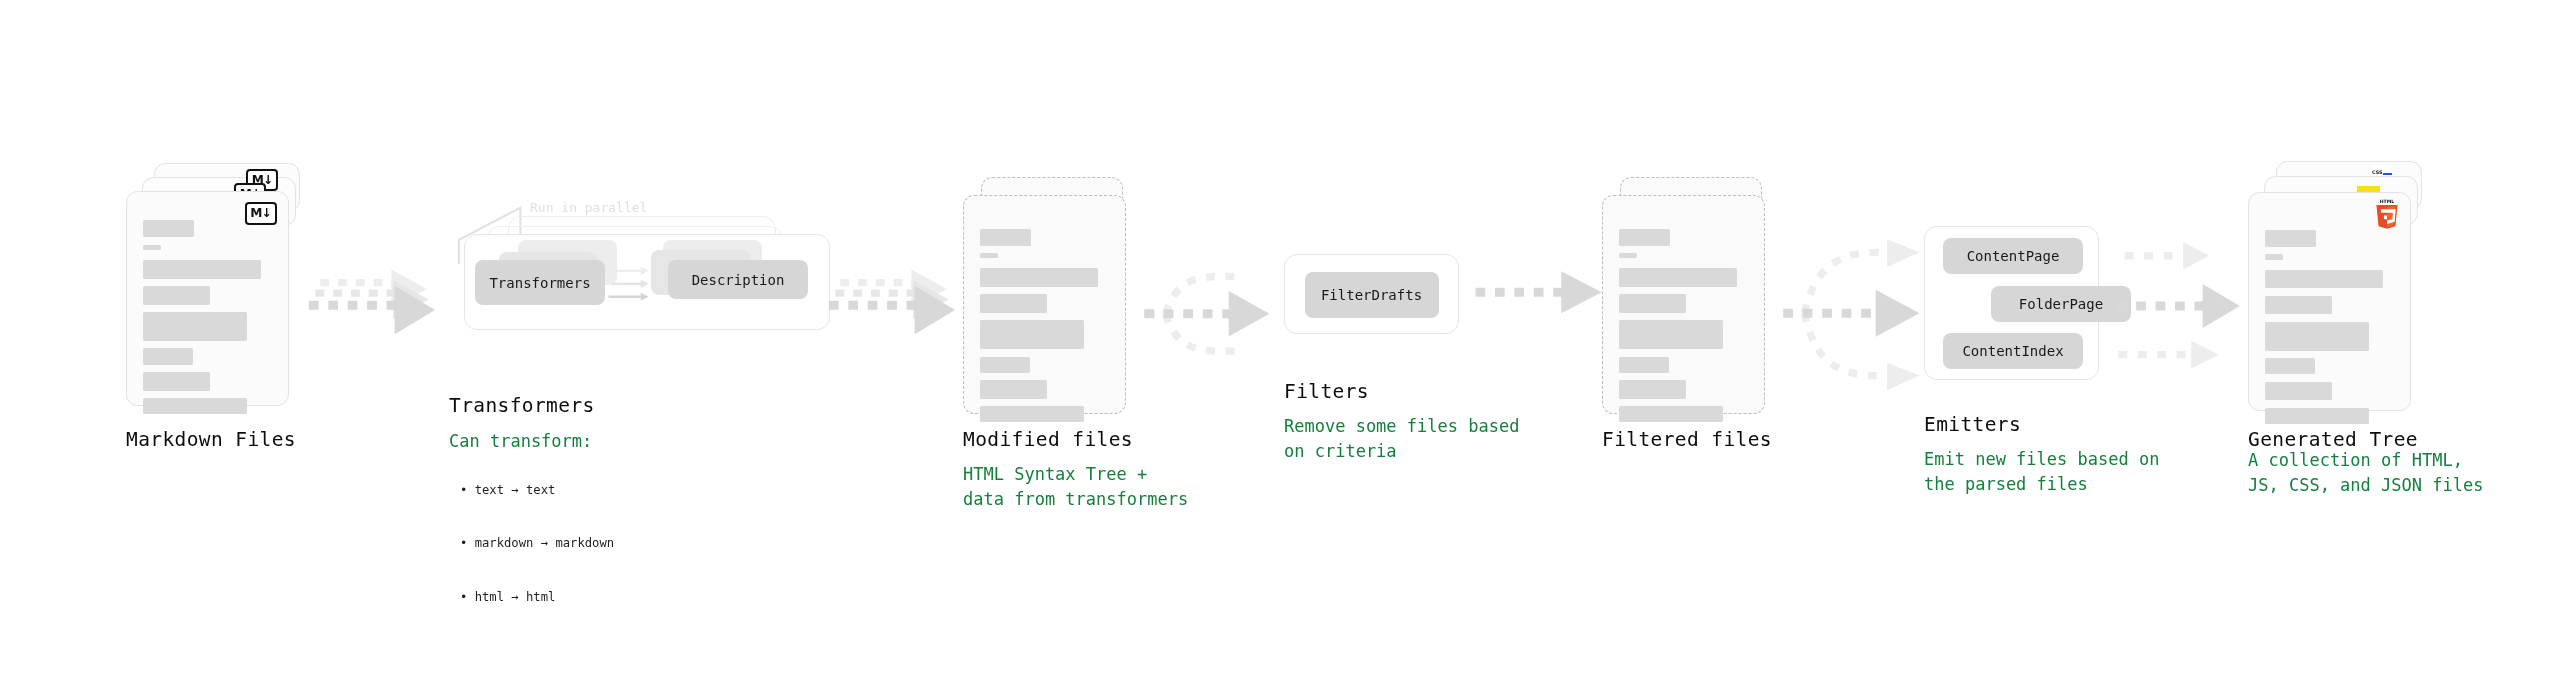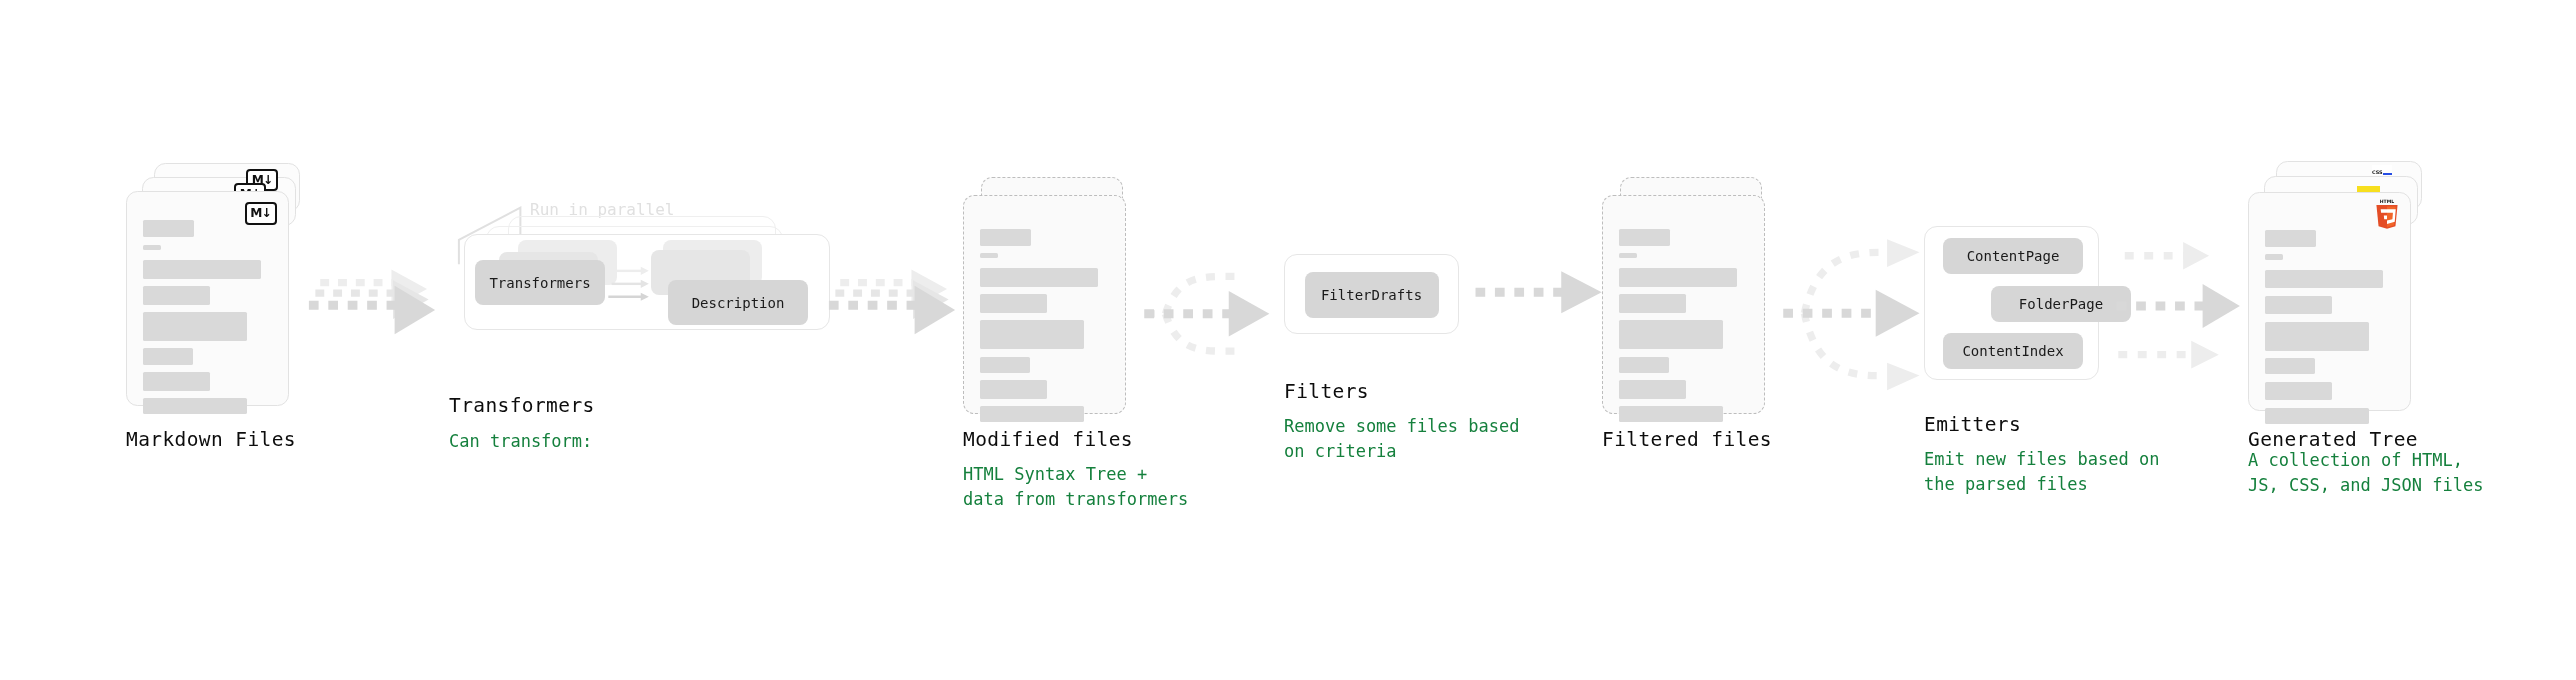--- a/index.html
+++ b/index.html
@@ -94,21 +94,21 @@
   }
   .subtitle{
     position:absolute;
     font-size:17px;
     color:#15803d;
     line-height:1.45;
     white-space:pre;
   }
   .paralabel{
     position:absolute;
-    font-size:16px;
+    font-size:13px;
     color:#e0e0e0;
     white-space:nowrap;
   }
   .ul{position:absolute;font-size:12.2px;color:#1f1f1f;line-height:1.45;white-space:pre;}
 
   svg{display:block;overflow:visible;}
 </style>
 </head>
 <body>
 
@@ -175,25 +175,30 @@
         <line x1="6" y1="6" x2="42" y2="6" stroke="#ededed"></line>
         <polygon points="40,1 50,6 40,11" fill="#ededed"></polygon>
         <line x1="4" y1="22" x2="42" y2="22" stroke="#e4e4e4"></line>
         <polygon points="40,17 50,22 40,27" fill="#e4e4e4"></polygon>
         <line x1="0" y1="38" x2="42" y2="38" stroke="#d5d5d5"></line>
         <polygon points="40,33 50,38 40,43" fill="#d5d5d5"></polygon>
       </g>
     </svg>
 
     <div class="pill" style="left:26px;top:67px;width:130px;height:45px;">Transformers</div>
-    <div class="pill" style="left:219px;top:67px;width:140px;height:45px;margin-top:20px;">Description</div>
+    <div class="pill" style="left:219px;top:67px;width:140px;height:39px;">Description</div>
   </div>
 
   <div class="title" style="left:449px;top:394px;">Transformers</div>
   <div class="subtitle" style="left:449px;top:429px;">Can transform:</div>
+  <div class="ul" style="left:460px;top:447px;">
+    <div>• text → text</div>
+    <div>• markdown → markdown</div>
+    <div>• html → html</div>
+  </div>
 
   <svg class="abs" style="left:827px;top:268px;" width="130" height="89" viewBox="0 0 160 110">
     <g stroke="#ededed" stroke-width="9" stroke-dasharray="11 11" fill="none">
       <line x1="16" y1="18" x2="116" y2="18"></line>
     </g>
     <polygon points="104,2 148,26 104,50" fill="#ededed"></polygon>
     <g stroke="#e6e6e6" stroke-width="9" stroke-dasharray="11 11" fill="none">
       <line x1="10" y1="31" x2="116" y2="31"></line>
     </g>
     <polygon points="106,15 150,39 106,63" fill="#e6e6e6"></polygon>

